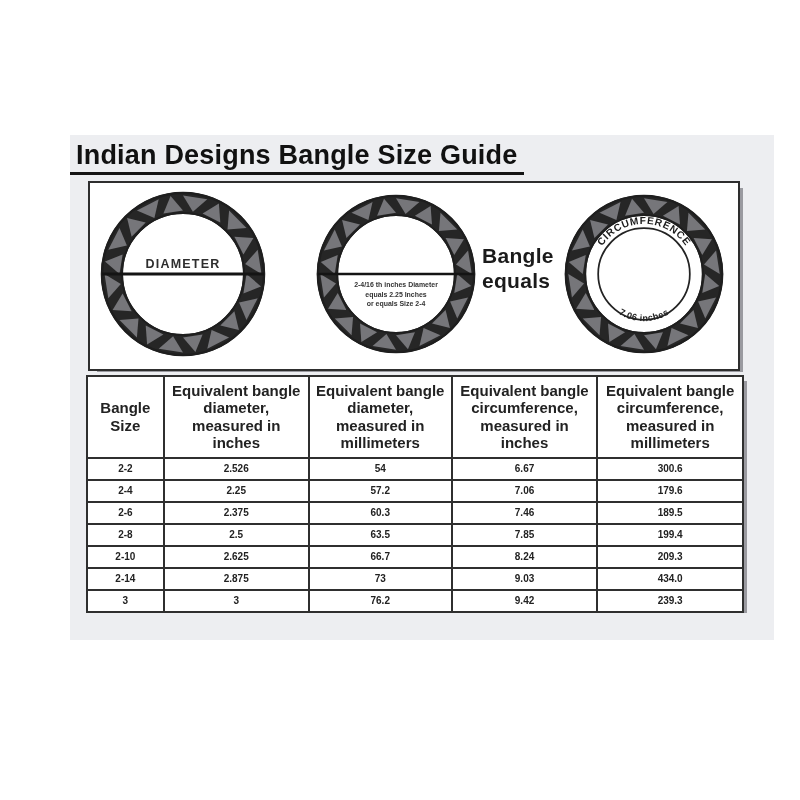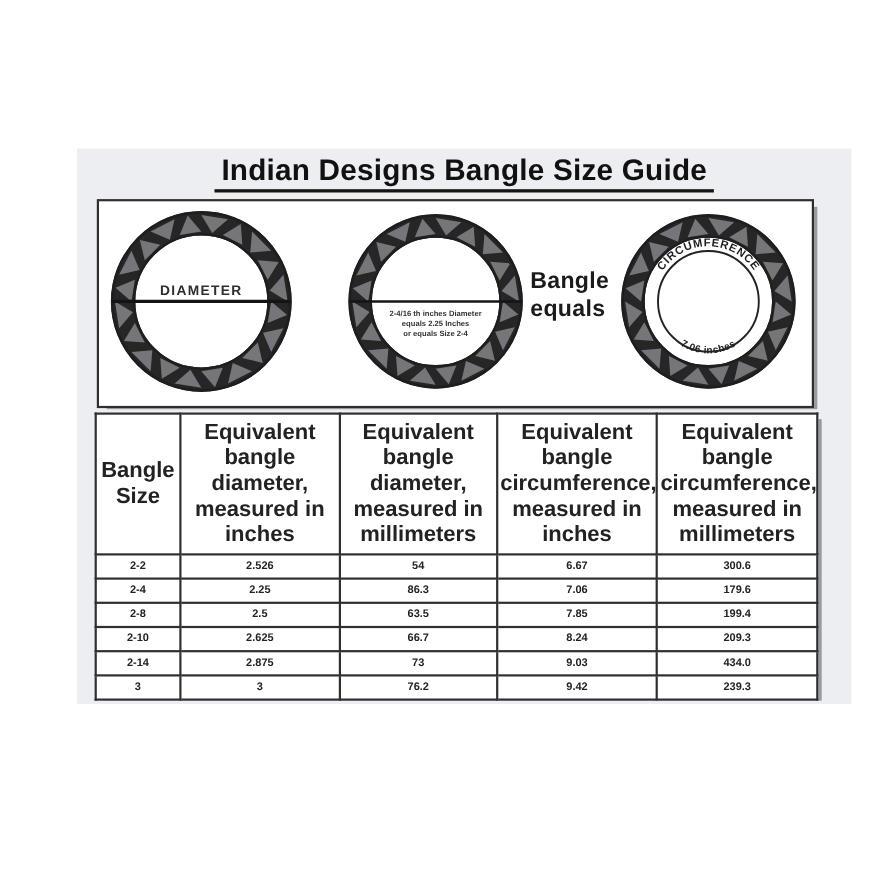--- a/index.html
+++ b/index.html
@@ -1,19 +1,19 @@
 <!DOCTYPE html>
 <html><head>
 <meta charset="utf-8">
 <style>
   html,body{margin:0;padding:0;background:#fff;}
   .page{position:relative;width:800px;height:800px;background:#ffffff;overflow:hidden;
         font-family:"Liberation Sans",sans-serif;}
   .panel{position:absolute;left:70px;top:135px;width:704px;height:505px;background:#edeef1;}
-  .title-wrap{position:absolute;left:0;top:5px;width:100%;text-align:center;}
+  .title-wrap{position:absolute;left:0;top:5px;width:100%;}
   .title{display:inline-block;font-size:27px;font-weight:bold;color:#111;
          border-bottom:3px solid #141414;padding:0 6px 1px 6px;letter-spacing:.2px;}
   .diagram-box{position:absolute;left:18px;top:46px;width:648px;height:186px;background:#fff;
          border:2px solid #2e2e2e;box-shadow:6px 4px 0 -3px #9a9aa0;}
   .bangle{position:absolute;}
   .b1{left:8px;top:6px;width:170px;height:170px;}
   .b2{left:224px;top:9px;width:164px;height:164px;}
   .b3{left:472px;top:9px;width:164px;height:164px;}
   .equals-text{position:absolute;left:392px;top:60px;width:86px;font-size:21px;font-weight:bold;
          color:#1b1b1b;line-height:1.2;letter-spacing:.3px;}
@@ -25,21 +25,21 @@
          fill:#333;text-anchor:middle;}
   .inner-ring{fill:none;stroke:#232323;stroke-width:1.8;}
   .circ-label{font-family:"Liberation Sans",sans-serif;font-size:10.5px;font-weight:bold;
          fill:#1c1c1c;letter-spacing:.8px;text-anchor:middle;}
   .circ-value{font-family:"Liberation Sans",sans-serif;font-size:9.5px;font-weight:600;
          fill:#222;letter-spacing:.4px;text-anchor:middle;}
   .size-table{position:absolute;left:16px;top:240px;width:658px;border-collapse:collapse;
          background:#fff;table-layout:fixed;box-shadow:6px 3px 0 -3px #9a9aa0;}
   .size-table th,.size-table td{border:2px solid #2f2f2f;text-align:center;vertical-align:middle;
          color:#222;font-family:"Liberation Sans",sans-serif;}
-  .size-table th{font-size:20px;font-weight:bold;line-height:1.16;padding:5px 2px;}
+  .size-table th{font-size:15px;font-weight:bold;line-height:1.16;padding:5px 2px;}
   .size-table td{font-size:10px;font-weight:bold;height:20px;padding:0 2px;}
 </style>
 </head>
 <body>
 
 <div class="page">
   <div class="panel">
 
     <div class="title-wrap">
       <span class="title">Indian Designs Bangle Size Guide</span>
@@ -196,23 +196,30 @@
           <tr>
             <td>2-2</td>
             <td>2.526</td>
             <td>54</td>
             <td>6.67</td>
             <td>300.6</td>
           </tr>
           <tr>
             <td>2-4</td>
             <td>2.25</td>
-            <td>86.3</td>
+            <td>57.2</td>
             <td>7.06</td>
             <td>179.6</td>
+          </tr>
+          <tr>
+            <td>2-6</td>
+            <td>2.375</td>
+            <td>60.3</td>
+            <td>7.46</td>
+            <td>189.5</td>
           </tr>
           <tr>
             <td>2-8</td>
             <td>2.5</td>
             <td>63.5</td>
             <td>7.85</td>
             <td>199.4</td>
           </tr>
           <tr>
             <td>2-10</td>

